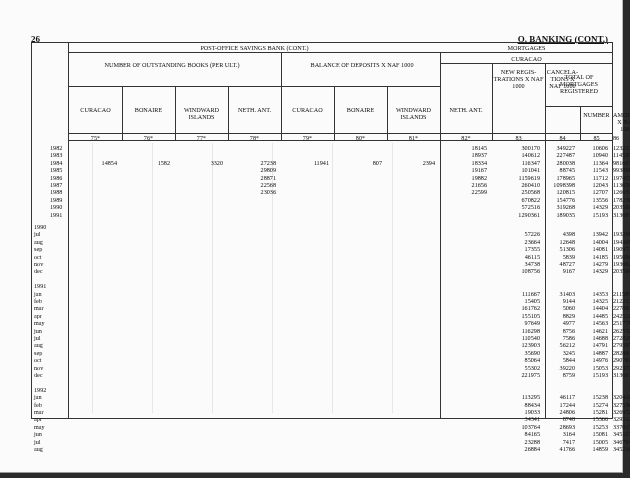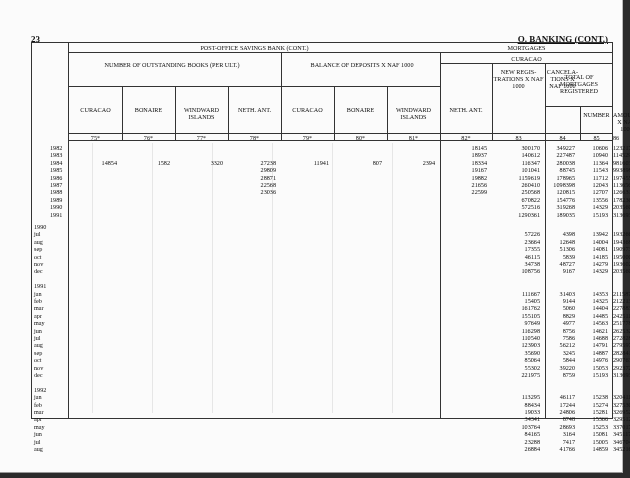--- a/index.html
+++ b/index.html
@@ -15,21 +15,21 @@
   .hl{position:absolute;height:1px;background:#333;}
   .vl{position:absolute;width:1px;background:#333;}
   .num{position:absolute;font-size:6.2px;text-align:right;line-height:7.4px;}
   .rowlbl{position:absolute;font-size:6.2px;line-height:7.4px;}
   .faint{position:absolute;width:1px;background:#e6e6e6;}
 </style>
 </head>
 <body>
 
 <div class="page">
-  <div class="pgnum">23</div>
+  <div class="pgnum">26</div>
   <div class="section">O. BANKING (CONT.)</div>
 
   <div class="frame" id="frame">
     <div class="labelcol"></div>
   <div class="hl" style="left: 37px; top: 9px; width: 544px;"></div>
       <div class="hl" style="left: 37px; top: 43px; width: 371px;"></div>
       <div class="hl" style="left: 408px; top: 20px; width: 173px;"></div>
       <div class="hl" style="left: 513px; top: 63px; width: 68px;"></div>
       <div class="hl" style="left: 37px; top: 90px; width: 544px;"></div>
       <div class="hl" style="left: 37px; top: 97px; width: 544px;"></div>

